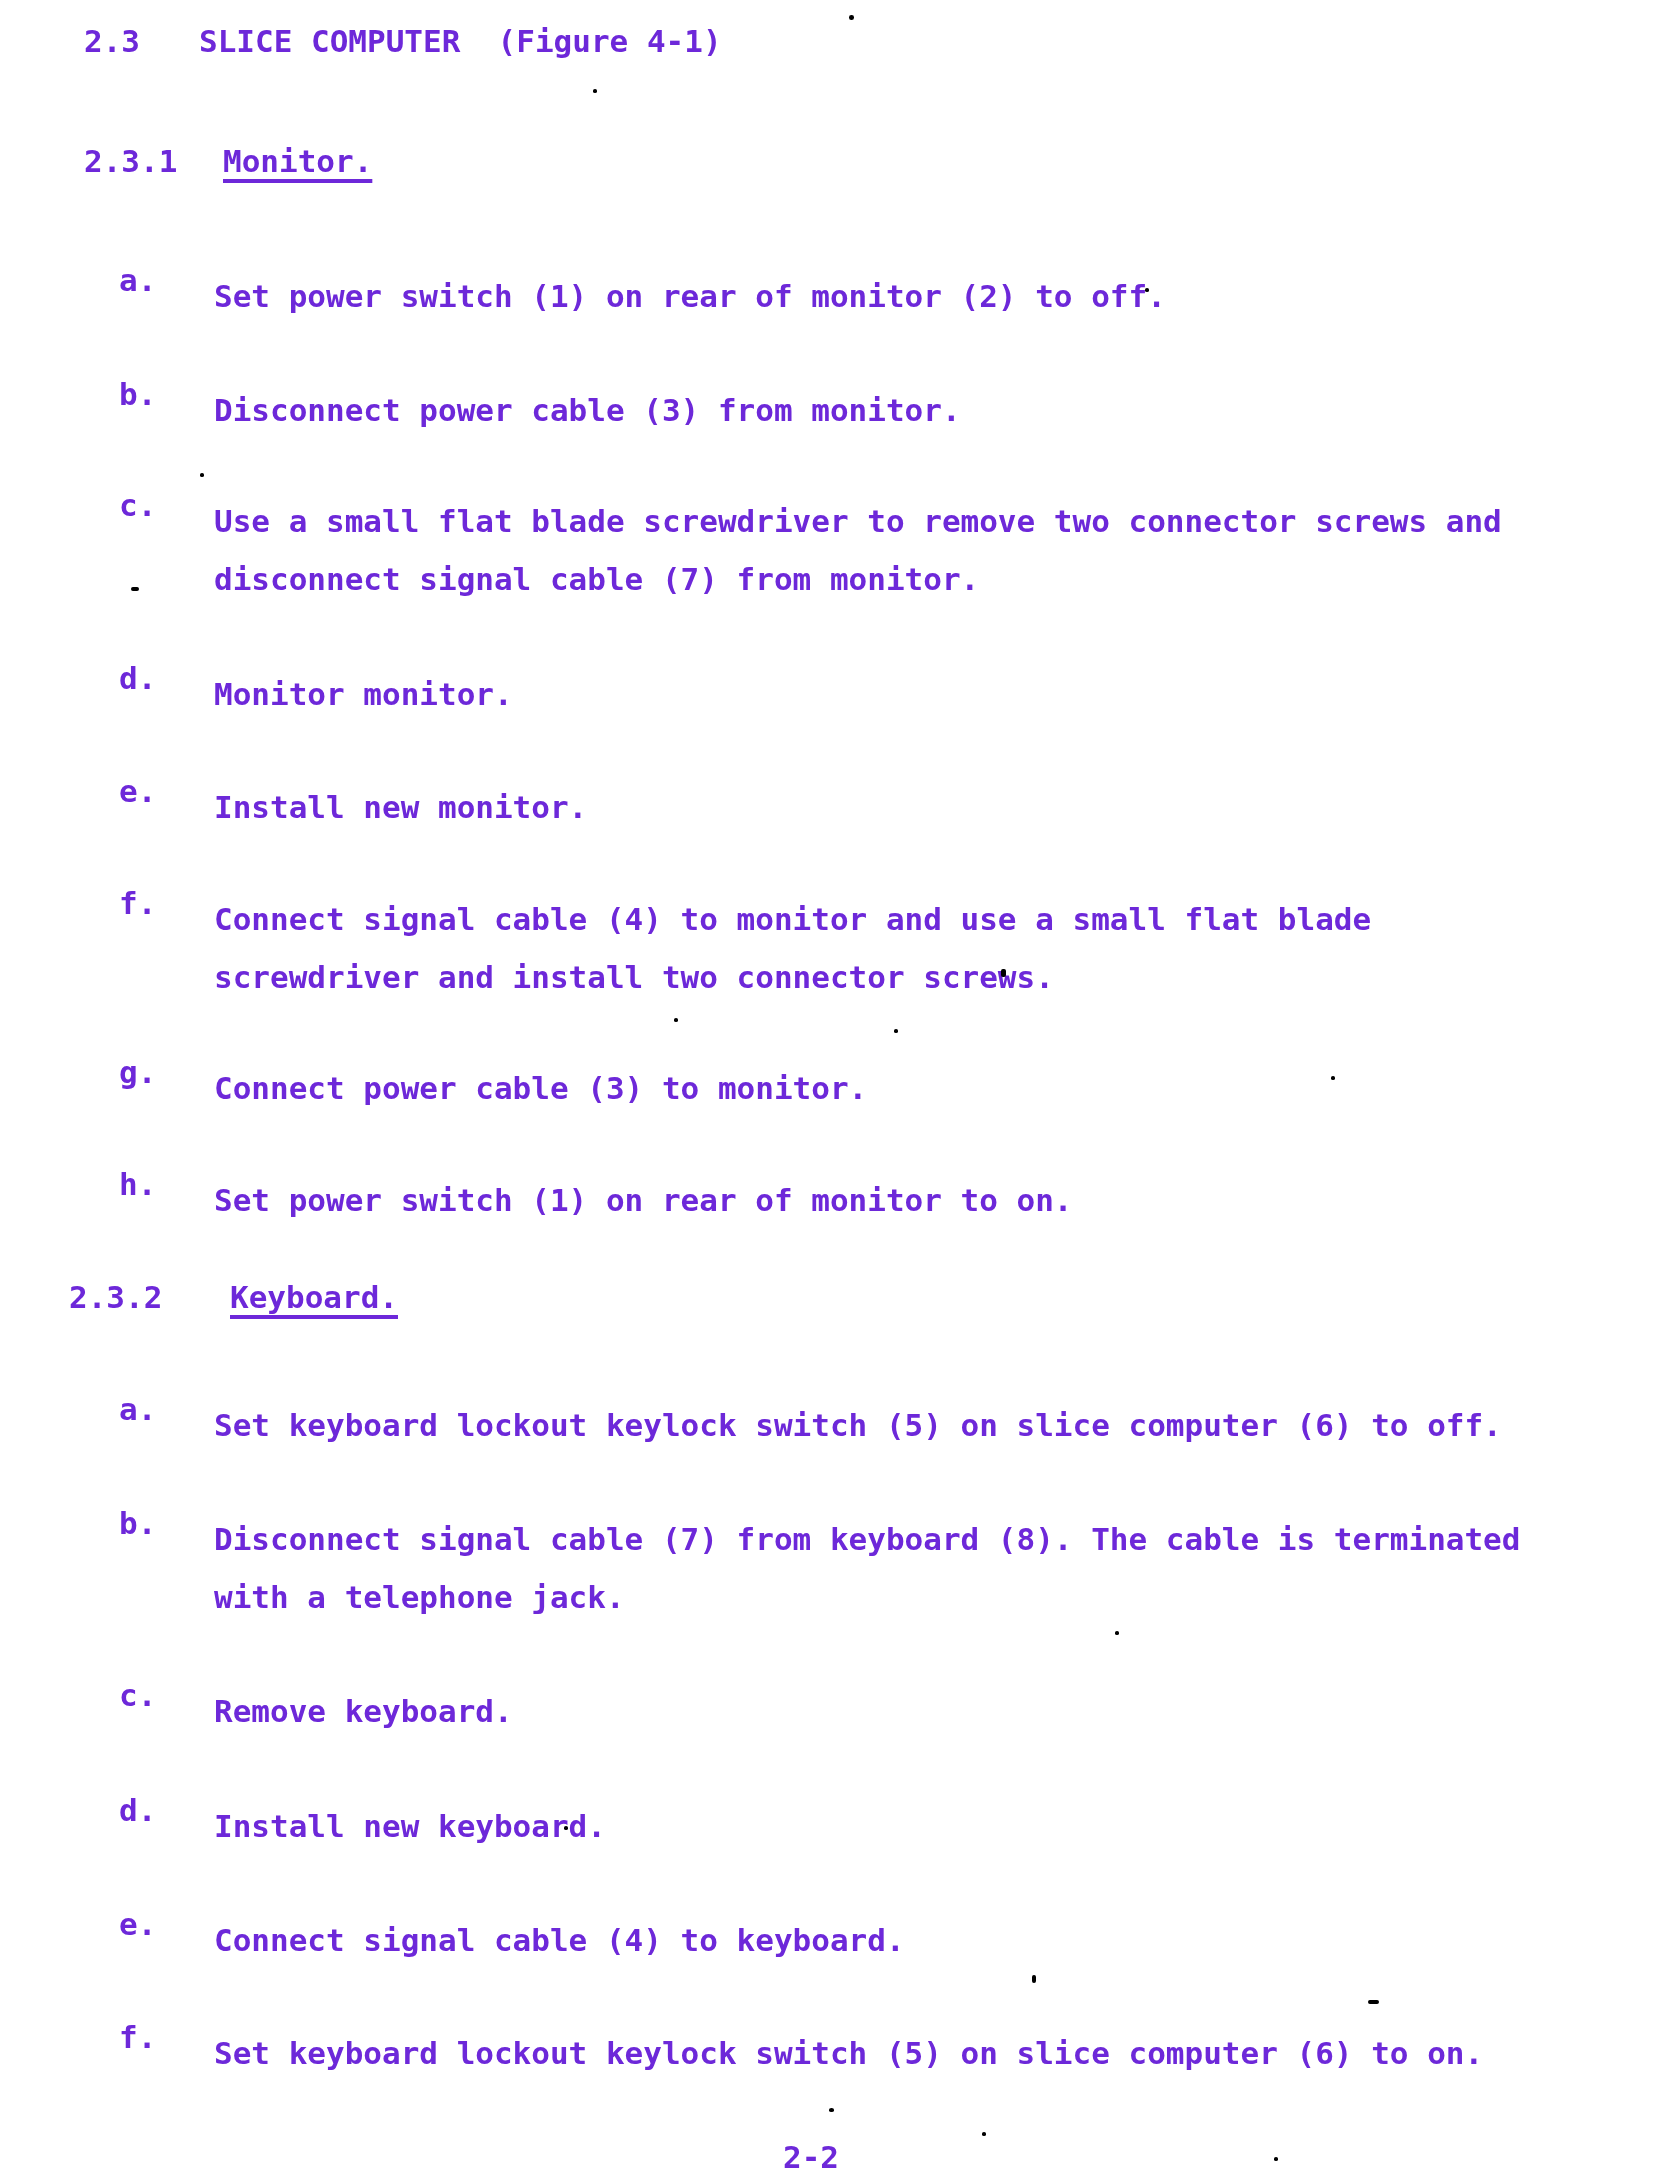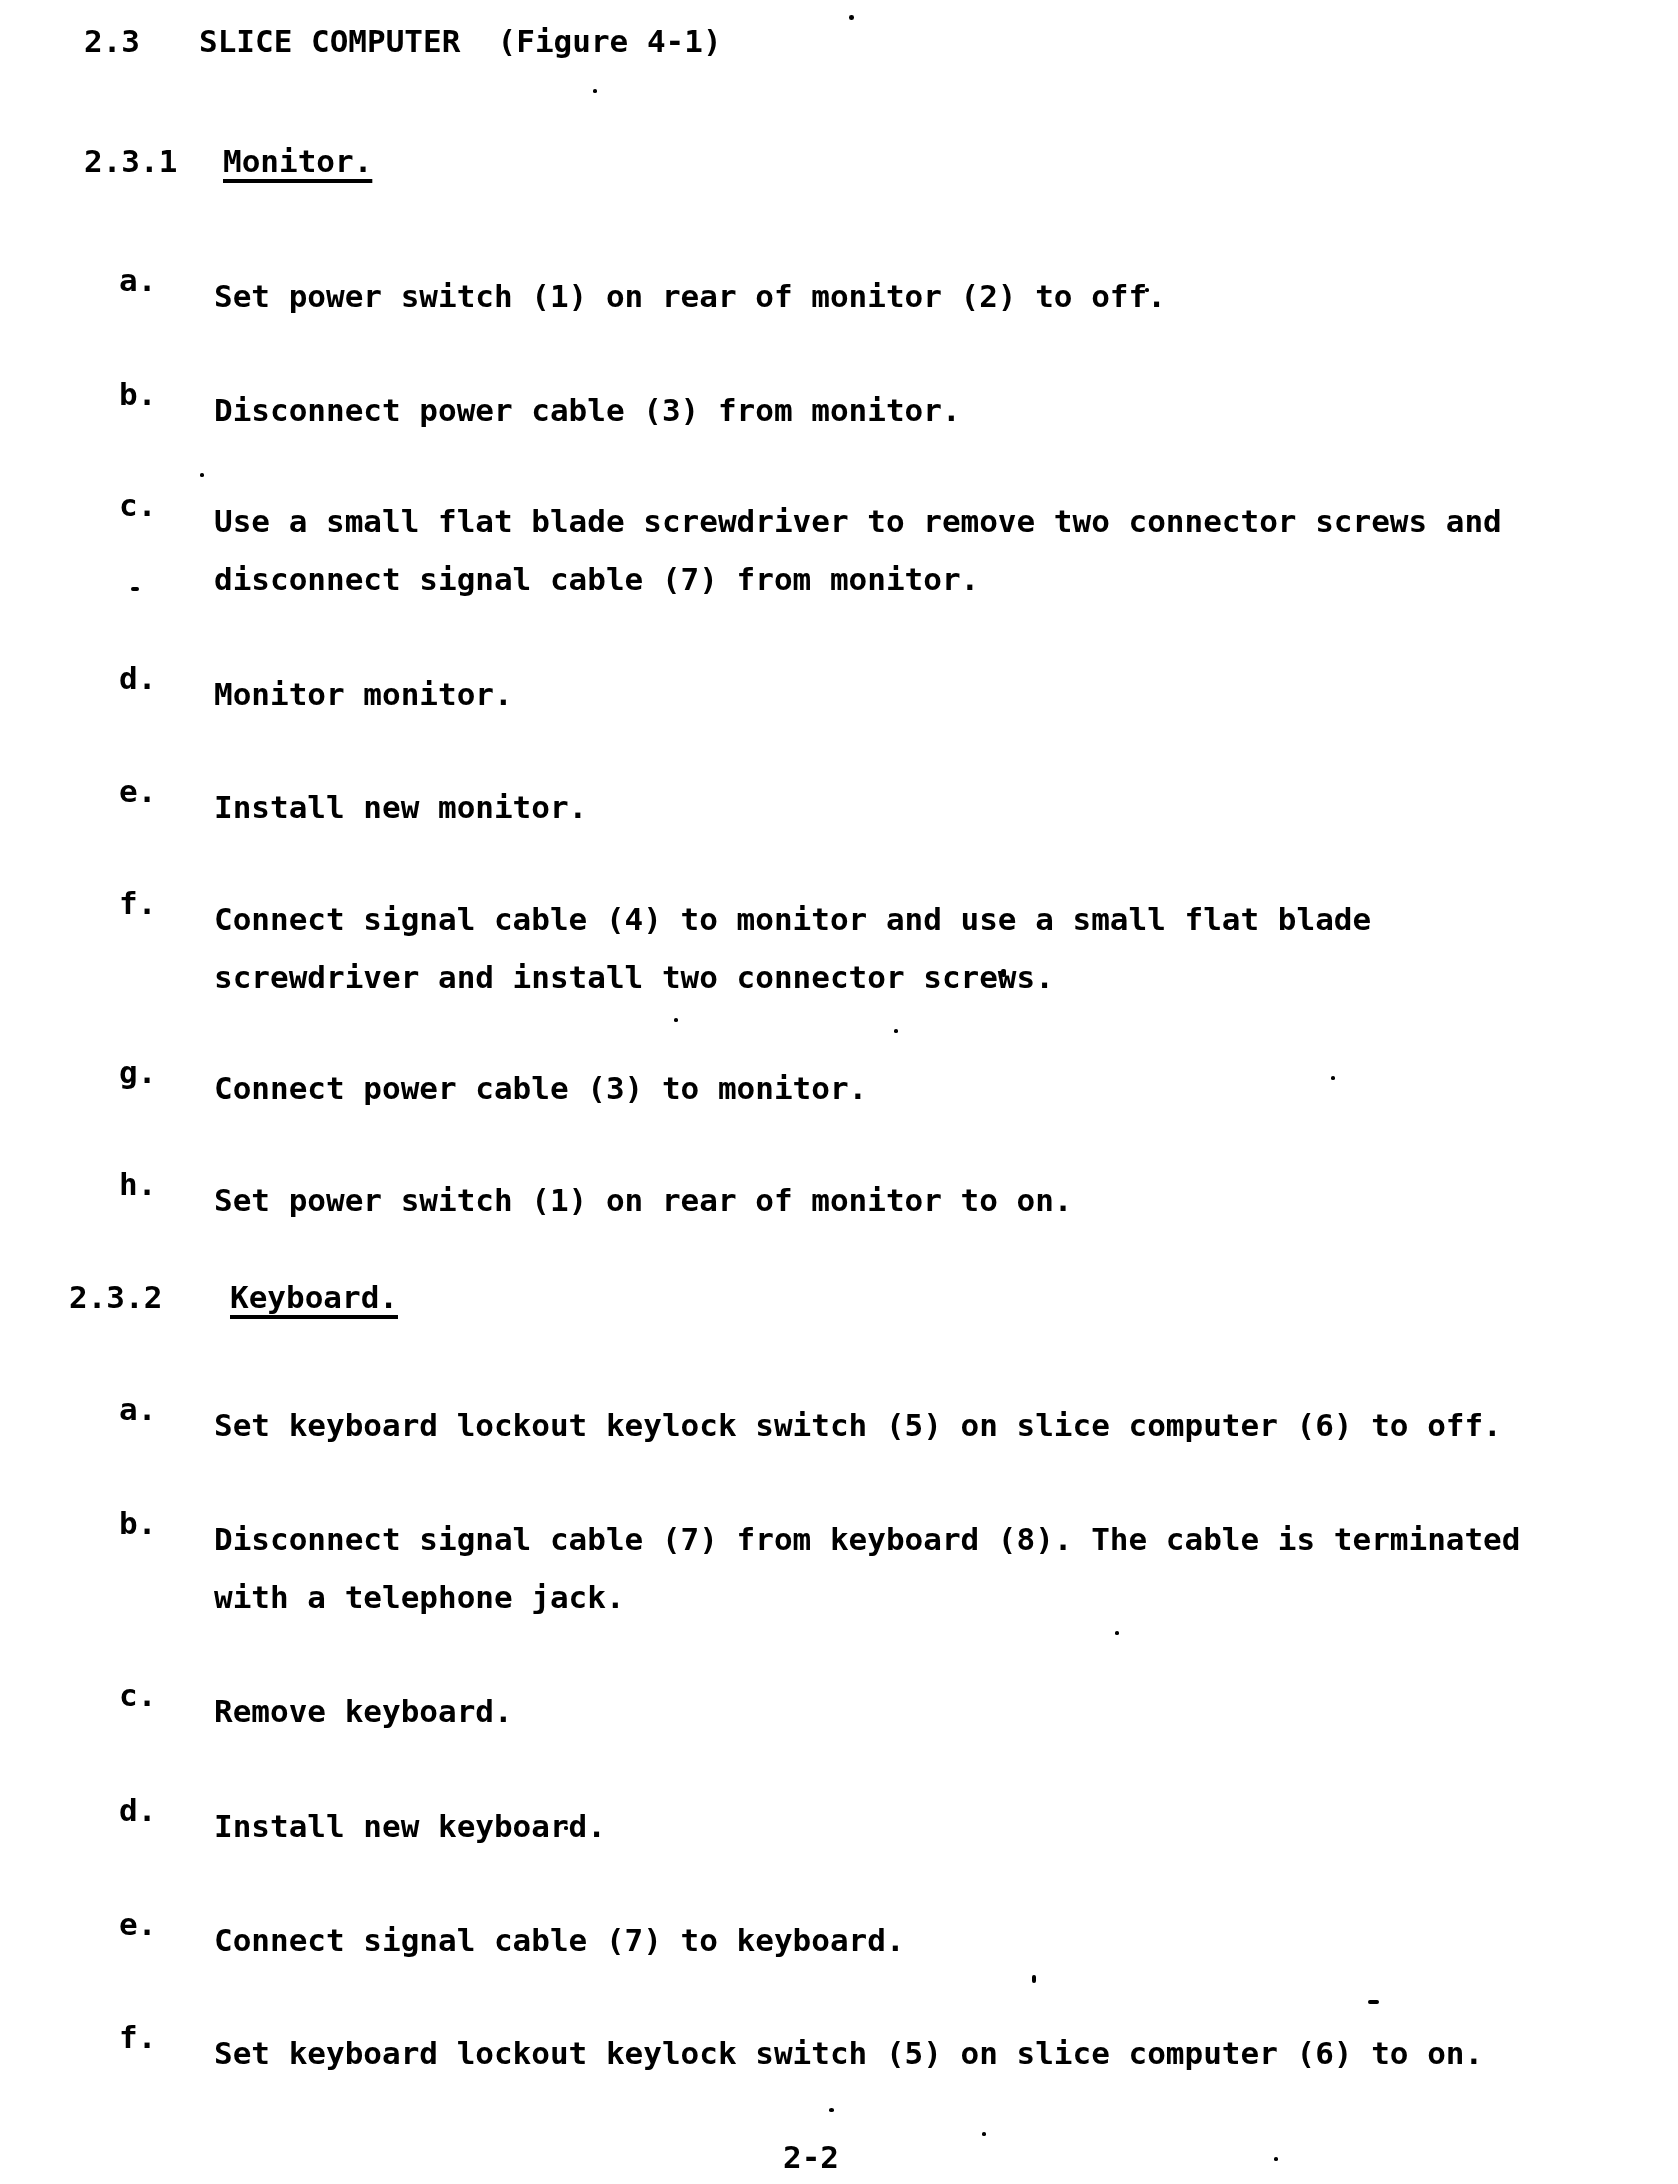--- a/index.html
+++ b/index.html
@@ -10,21 +10,21 @@
   .page {
     position: relative;
     width: 1679px;
     height: 2185px;
     background: #ffffff;
     overflow: hidden;
     font-family: "DejaVu Sans Mono", "Liberation Mono", monospace;
     font-weight: bold;
     font-size: 31px;
     line-height: 58px;
-    color: #000000;
+    color: #6d28d9;
     border-radius: 25px;
   }
   .line {
     position: absolute;
     left: 0;
     right: 0;
     height: 58px;
   }
   .num {
     position: absolute;
@@ -140,21 +140,21 @@
   <div class="item" style="top:1666px">
     <span class="item-label">c.</span>
     <span class="item-text">Remove keyboard.</span>
   </div>
   <div class="item" style="top:1781px">
     <span class="item-label">d.</span>
     <span class="item-text">Install new keyboard.</span>
   </div>
   <div class="item" style="top:1895px">
     <span class="item-label">e.</span>
-    <span class="item-text">Connect signal cable (7) to keyboard.</span>
+    <span class="item-text">Connect signal cable (4) to keyboard.</span>
   </div>
   <div class="item" style="top:2008px">
     <span class="item-label">f.</span>
     <span class="item-text">Set keyboard lockout keylock switch (5) on slice computer (6) to on.</span>
   </div>
 
   <div class="pageno">2-2</div>
 
   <div class="speck" style="left:849px; top:15px; width:4.7px; height:4.7px"></div>
   <div class="speck" style="left:593px; top:89px; width:3.7px; height:3.7px"></div>

